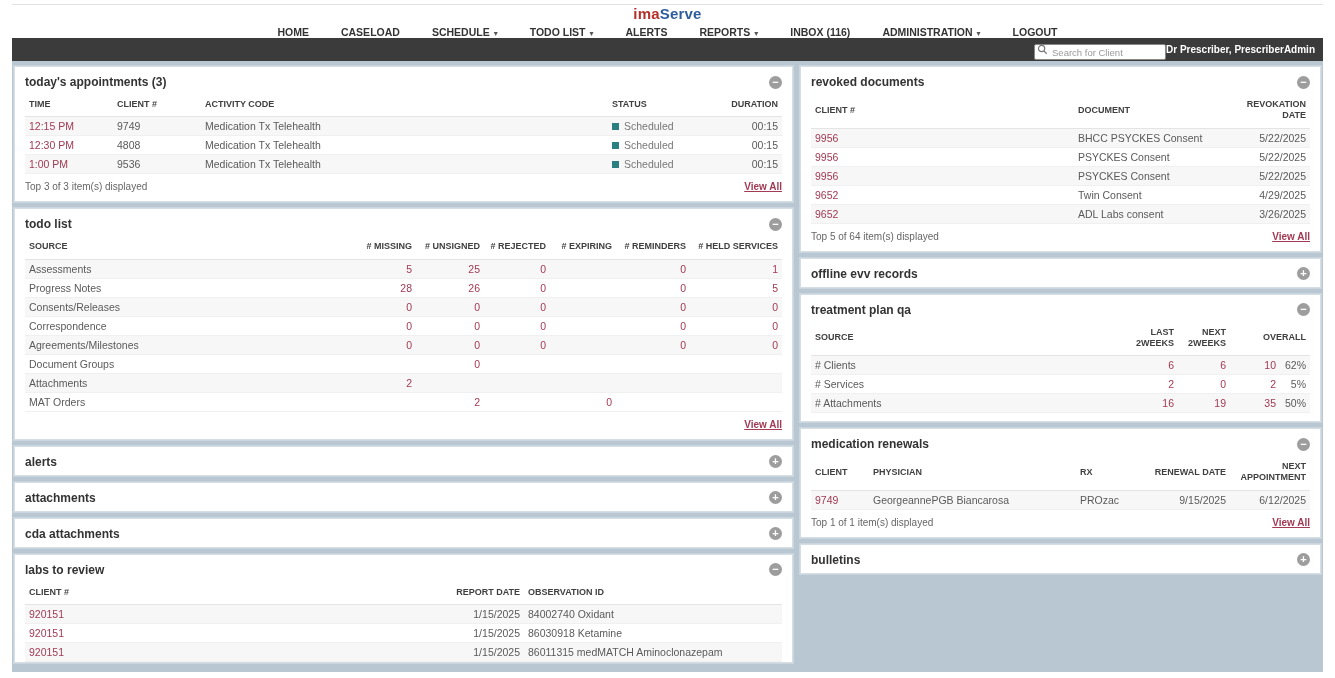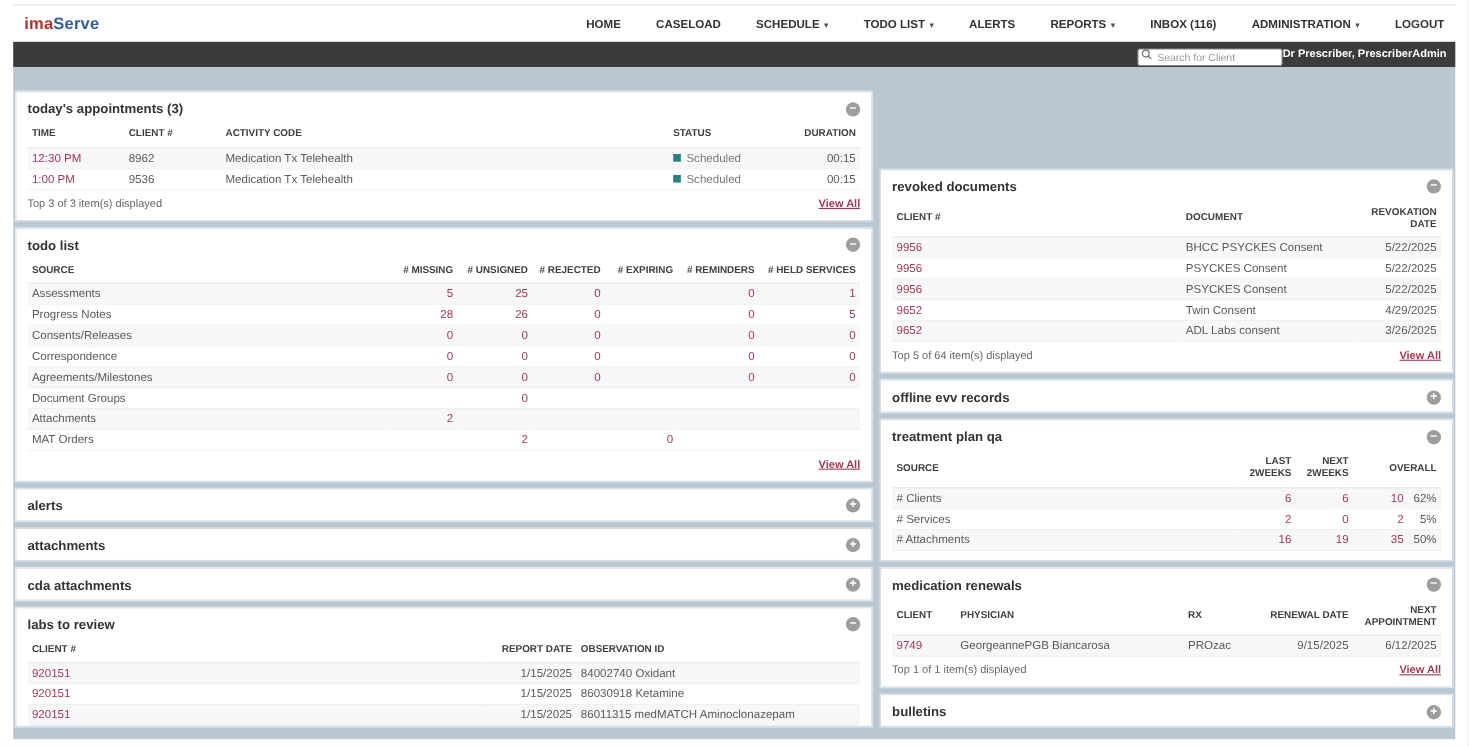--- a/index.html
+++ b/index.html
@@ -4,36 +4,36 @@
 <style>
   :root{
     --accent-red:#a23a54; --status-teal:#2a8080; --brand-red:#b5302a; --brand-blue:#2d5d9f;
     --page-bg:#b9c7d2; --bar-bg:#3b3b3b; --panel-border:#d6dee5;
   }
   *{box-sizing:border-box;margin:0;padding:0}
   html,body{background:#fff}
   body{width:1335px;height:678px;overflow:hidden;font-family:"Liberation Sans","DejaVu Sans",sans-serif;}
   .page{margin:0 12px;}
   
-  .masthead{height:34px;margin-top:4px;border-top:1px solid #e2e2e2;display:flex;align-items:center;justify-content:space-between;background:#fff;padding:0 10px 0 10px;}
+  .masthead{height:34px;margin-top:4px;border-top:1px solid #e2e2e2;display:flex;align-items:center;justify-content:space-between;background:#fff;padding:0 10px 0 10px;flex-direction:column;}
   .logo{font-size:15px;font-weight:bold;letter-spacing:.2px;cursor:pointer}
   .logo .ima{color:var(--brand-red)}
   .logo .serve{color:var(--brand-blue)}
   .nav{display:flex;align-items:center;gap:32px}
   .nav-item{font-size:10.5px;font-weight:bold;color:#333;cursor:pointer;white-space:nowrap;display:inline-flex;align-items:center;gap:4px}
   .nav-item .caret{font-size:8px;color:#555;position:relative;top:1px}
   
   .toolbar{height:23px;background:var(--bar-bg);display:flex;align-items:center;justify-content:flex-end;gap:0;padding:0 8px}
   .searchbox{position:relative;width:132px;height:16px}
   .searchbox input{width:100%;height:100%;border:1px solid #888;border-radius:2px;font-size:9.5px;padding:0 4px 0 17px;color:#333;font-family:inherit;background:#fff}
   .searchbox input::placeholder{color:#999}
   .search-ic{position:absolute;left:3px;top:2px;width:11px;height:11px}
   .user-label{color:#fff;font-size:10px;font-weight:bold;white-space:nowrap}
   
-  .dashboard{background:var(--page-bg);height:611px;padding:5px 2px;display:flex;gap:7px;align-items:flex-end;overflow:hidden}
+  .dashboard{background:var(--page-bg);height:611px;padding:5px 2px;display:flex;gap:7px;align-items:flex-start;overflow:hidden}
   .col-left{width:779px;flex:none}
   .col-right{flex:1;min-width:0}
   
   .panel{background:#fff;border:1px solid var(--panel-border);margin-bottom:6px;box-shadow:0 0 0 1px rgba(255,255,255,.25)}
   .panel-head{display:flex;align-items:center;justify-content:space-between;padding:8px 10px 6px;cursor:pointer}
   .panel-title{font-size:12px;font-weight:bold;color:#333}
   .toggle{flex:none;width:13px;height:13px;border-radius:50%;background:#9d9d9d;color:#fff;font-size:11px;line-height:12px;text-align:center;font-weight:bold;cursor:pointer;user-select:none}
   .panel-body{padding:0 10px}
   .panel-foot{display:flex;align-items:center;justify-content:space-between;padding:7px 10px 9px;font-size:10px}
   .summary{color:#666}
@@ -121,22 +121,29 @@
                 <tr>
                   <th class="al-left" style="width: 88px;">TIME</th>
                   <th class="al-left" style="width: 88px;">CLIENT #</th>
                   <th class="al-left">ACTIVITY CODE</th>
                   <th class="al-left" style="width: 108px;">STATUS</th>
                   <th class="al-right" style="width: 66px;">DURATION</th>
                 </tr>
               </thead>
               <tbody>
                 <tr>
+                  <td class="al-left"><span class="cell-link">12:15 PM</span></td>
+                  <td class="al-left">9749</td>
+                  <td class="al-left">Medication Tx Telehealth</td>
+                  <td class="al-left"><span class="status-square"></span><span class="status-text">Scheduled</span></td>
+                  <td class="al-right">00:15</td>
+                </tr>
+                <tr>
                   <td class="al-left"><span class="cell-link">12:30 PM</span></td>
-                  <td class="al-left">8962</td>
+                  <td class="al-left">4808</td>
                   <td class="al-left">Medication Tx Telehealth</td>
                   <td class="al-left"><span class="status-square"></span><span class="status-text">Scheduled</span></td>
                   <td class="al-right">00:15</td>
                 </tr>
                 <tr>
                   <td class="al-left"><span class="cell-link">1:00 PM</span></td>
                   <td class="al-left">9536</td>
                   <td class="al-left">Medication Tx Telehealth</td>
                   <td class="al-left"><span class="status-square"></span><span class="status-text">Scheduled</span></td>
                   <td class="al-right">00:15</td>

